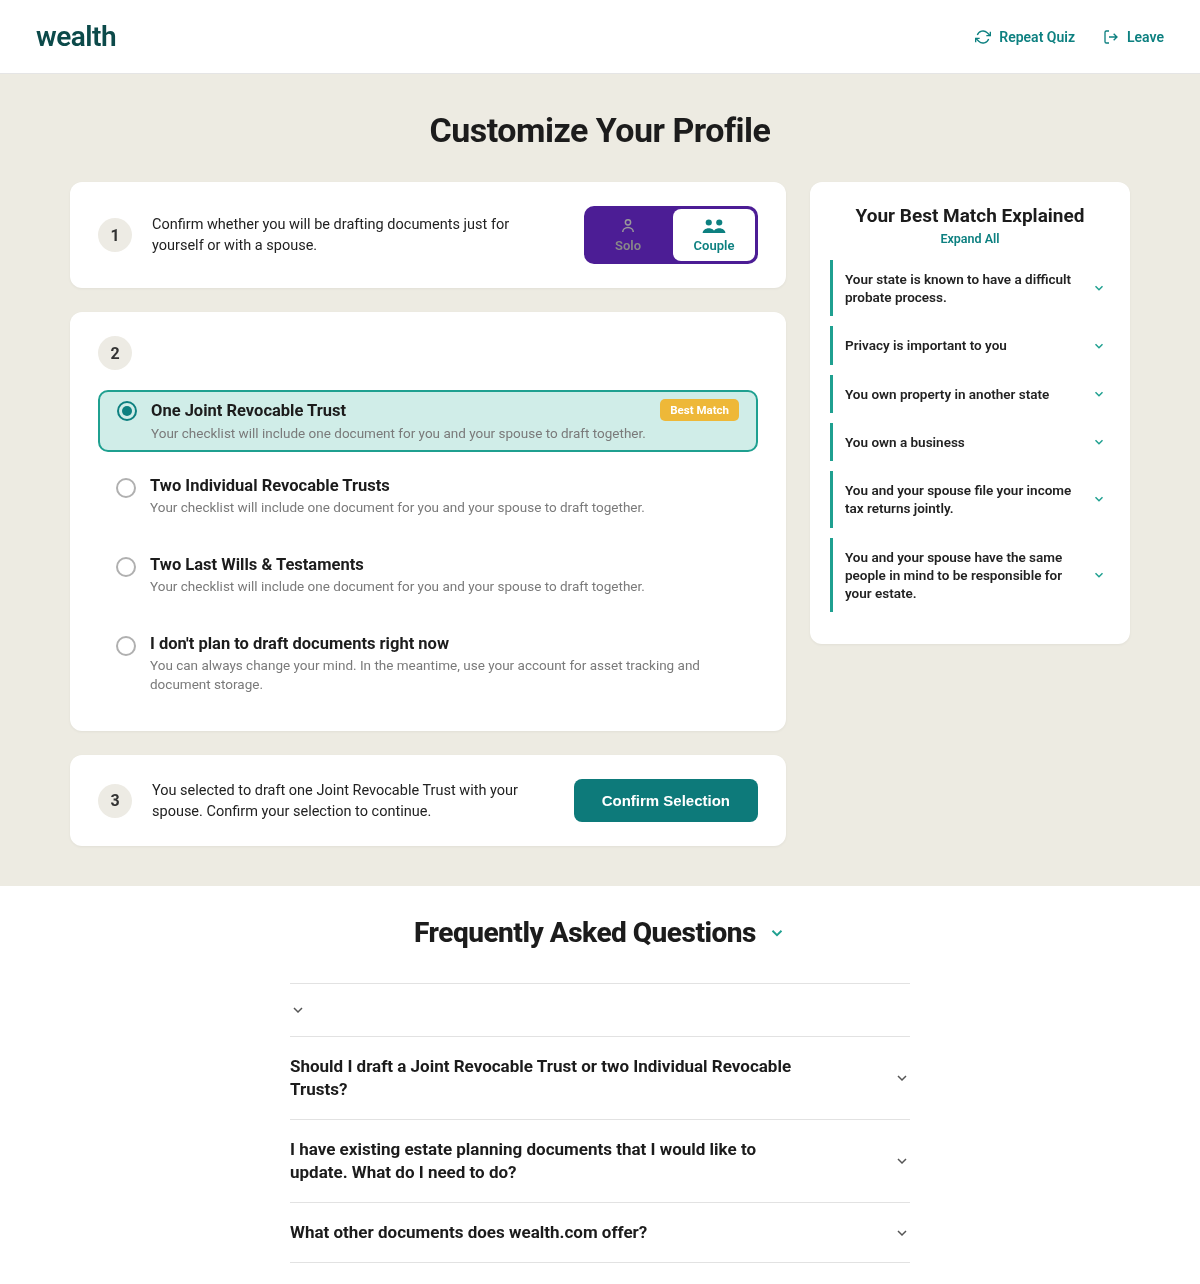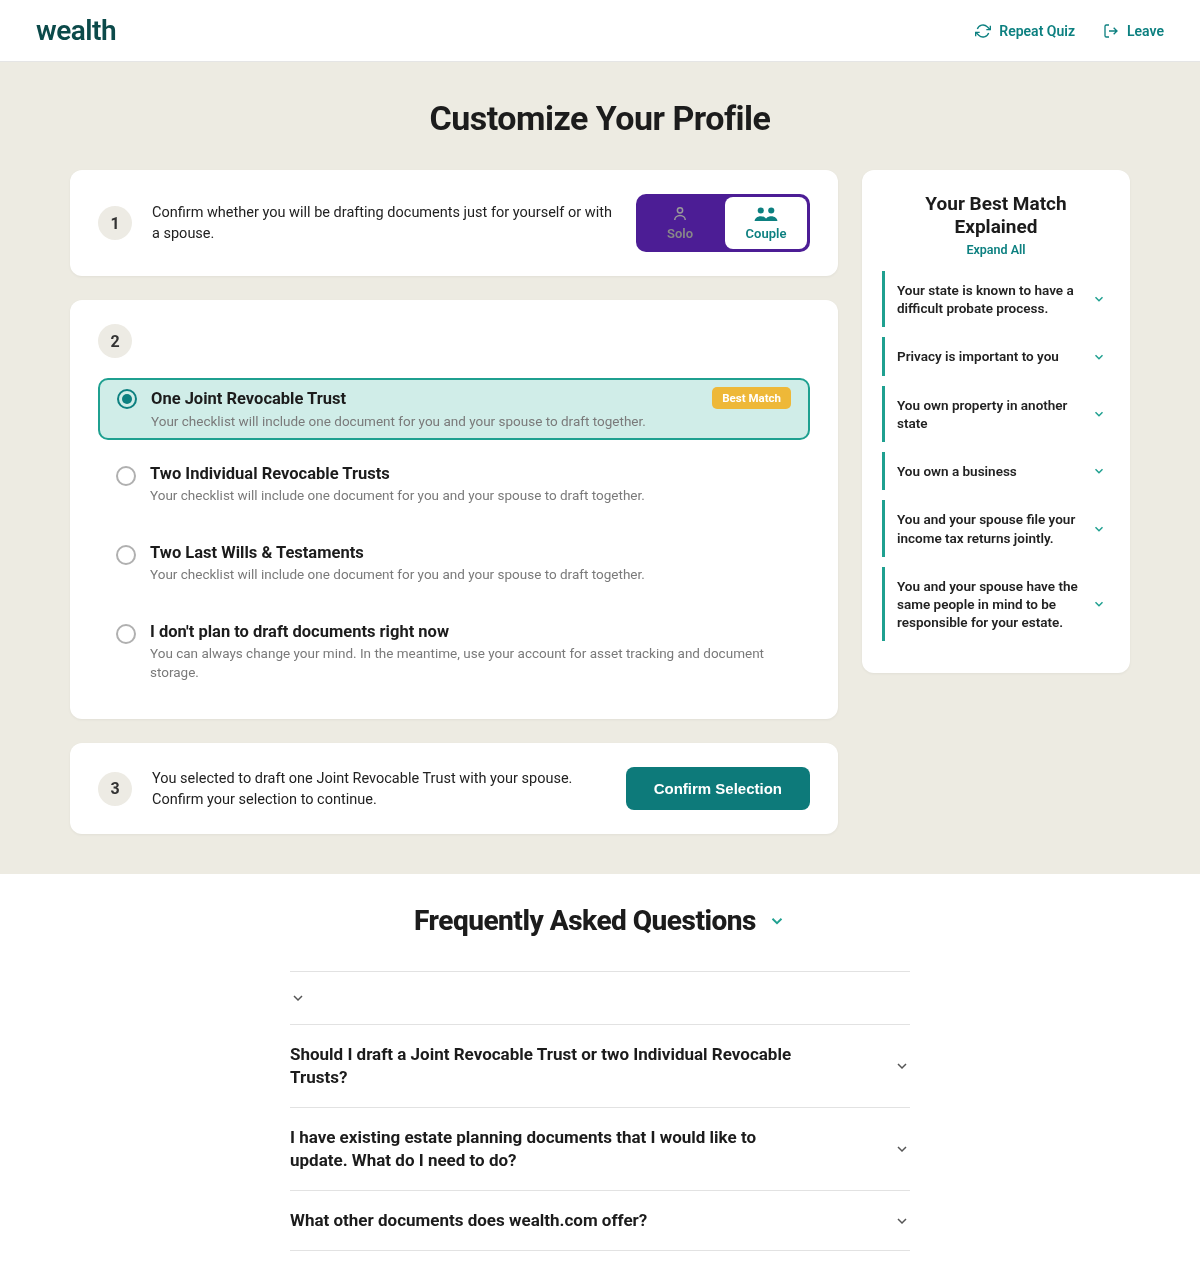--- a/index.html
+++ b/index.html
@@ -1,31 +1,31 @@
 <!DOCTYPE html>
 <html><head>
 <meta charset="utf-8">
 <style>
   * { box-sizing: border-box; margin: 0; padding: 0; }
   html, body { width: 1200px; font-family: -apple-system, BlinkMacSystemFont, "Segoe UI", Roboto, "Helvetica Neue", Arial, sans-serif; color: #1c1c1c; background: #fff; }
   
   
-  .header { display: flex; align-items: center; justify-content: space-between; padding: 14px 36px; background: #fff; border-bottom: 1px solid #e5e5e5; }
+  .header { display: flex; align-items: center; justify-content: space-between; padding: 20px 36px; background: #fff; border-bottom: 1px solid #e5e5e5; }
   .logo { font-size: 28px; font-weight: 600; color: #0c4a4a; letter-spacing: -0.5px; }
   .header-actions { display: flex; gap: 28px; align-items: center; }
   .header-action { display: flex; align-items: center; gap: 8px; color: #0d8080; font-weight: 600; font-size: 14px; cursor: pointer; }
   .header-action svg { width: 16px; height: 16px; stroke: #0d8080; fill: none; stroke-width: 2; }
   
   
   .main-bg { background: #edebe2; padding: 36px 0 0 0; }
   .page-title { text-align: center; font-size: 34px; font-weight: 700; color: #1c1c1c; margin-bottom: 32px; letter-spacing: -0.5px; }
   
   .content-wrap { display: flex; gap: 24px; padding: 0 70px 40px 70px; align-items: flex-start; }
   .left-col { flex: 1; display: flex; flex-direction: column; gap: 24px; }
-  .right-col { width: 268px; }
+  .right-col { width: 320px; }
   
   
   .card { background: #fff; border-radius: 12px; padding: 24px 28px; box-shadow: 0 1px 3px rgba(0,0,0,0.05); }
   .step-row { display: flex; align-items: center; gap: 20px; }
   .step-num { width: 34px; height: 34px; border-radius: 50%; background: #edebe4; display: flex; align-items: center; justify-content: center; font-weight: 700; font-size: 16px; color: #333; flex-shrink: 0; }
   .step-text { font-size: 14.5px; color: #222; line-height: 1.45; flex: 1; }
   
   
   .toggle-group { display: flex; gap: 4px; background: #4c1d95; border-radius: 10px; padding: 3px; }
   .toggle-btn { display: flex; flex-direction: column; align-items: center; justify-content: center; width: 82px; height: 52px; border-radius: 8px; cursor: pointer; font-size: 13px; font-weight: 600; gap: 3px; }

